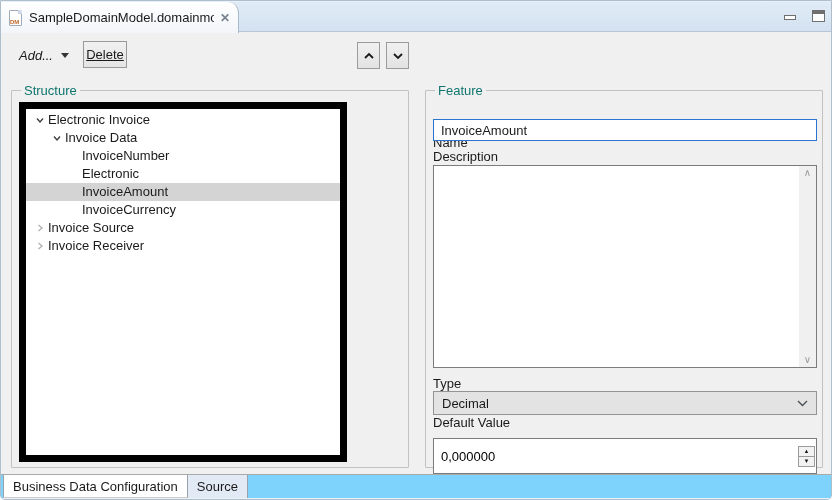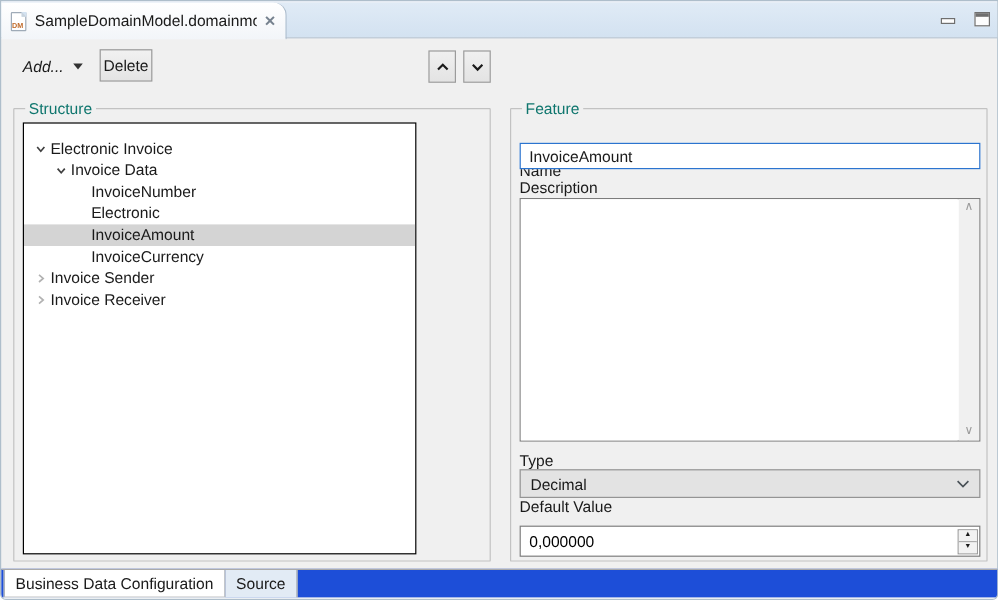--- a/index.html
+++ b/index.html
@@ -60,21 +60,21 @@
   }
   .dd-arrow {
     width:0; height:0; border-left:4px solid transparent; border-right:4px solid transparent;
     border-top:5px solid #333333;
   }
   .delete-btn {
     position:absolute; left:82px; top:8px; width:44px; height:27px;
     background:linear-gradient(180deg,#f1f1f1,#e4e4e4);
     border:1px solid #999999;
     font-family:"Liberation Sans",sans-serif; font-size:13px;
-    display:flex; align-items:center; justify-content:center;
+    display:flex; align-items:center; justify-content:center;text-decoration:underline;
   }
   .updown-btn {
     position:absolute; top:41px; width:23px; height:27px;
     background:linear-gradient(180deg,#f0f0f0,#e3e3e3);
     border:1px solid #9b9b9b;
     display:flex; align-items:center; justify-content:center;
   }
   .up-btn { left:356px; top:9px; }
   .down-btn { left:385px; top:9px; }
 
@@ -85,21 +85,21 @@
   .group-label {
     position:absolute; top:-8px; left:9px; background:#f0f0f0; padding:0 3px;
     font-size:13px; color:#0f766e; line-height:15px;
   }
   .structure-group { left:10px; top:89px; width:398px; height:378px; }
   .feature-group   { left:424px; top:89px; width:398px; height:378px; }
 
   
   .tree {
     position:absolute; left:7px; top:11px; width:328px; height:360px;
-    background:#ffffff; border:1px solid #000000; overflow:hidden; padding-top:12px;
+    background:#ffffff; border:7px solid #000000; overflow:hidden; padding-top:2px;
   }
   .tree-row { height:18px; line-height:18px; display:flex; align-items:center; white-space:nowrap; }
   .tree-row.selected { background:#d4d4d4; }
   .twisty { width:16px; flex:none; display:inline-flex; align-items:center; justify-content:center; }
   .tlabel { padding-right:6px; }
 
   
   .flabel { position:absolute; left:7px; font-size:13px; color:#1a1a1a; }
   .name-input {
     position:absolute; left:7px; top:28px; width:384px; height:22px;
@@ -121,42 +121,42 @@
     padding:2px 0;
   }
   .scroll-chevron { color:#9b9b9b; font-size:10px; line-height:10px; }
   .type-select {
     position:absolute; left:7px; top:300px; width:384px; height:24px;
     background:#e3e3e3; border:1px solid #949494;
     display:flex; align-items:center; padding:0 8px; cursor:default;
   }
   .type-select .sel-text { flex:1; }
   .spinner {
-    position:absolute; left:7px; top:347px; width:384px; height:26px;
+    position:absolute; left:7px; top:347px; width:384px; height:36px;
     background:#ffffff; border:1px solid #7c7c7c;
     display:flex; align-items:center;
   }
   .spin-value {
     flex:1; border:none; outline:none; padding:0 7px; height:100%;
     font-family:"Liberation Sans",sans-serif; font-size:13px; background:transparent;
   }
   .spin-btns {
     flex:none; width:17px; height:21px; margin-right:1px;
     border:1px solid #9b9b9b; display:flex; flex-direction:column;
   }
   .spin-btn {
     flex:1; display:flex; align-items:center; justify-content:center;
     background:#f2f2f2; font-size:6px; color:#1a1a1a; line-height:6px;
   }
   .spin-btn.up { border-bottom:1px solid #9b9b9b; }
 
   
   .bottom-bar {
     position:absolute; left:0; top:473px; width:832px; height:24px;
-    background:#1d4ed8; border-top:1px solid #aaaaaa;
+    background:#7dd3fc; border-top:1px solid #aaaaaa;
     display:flex; align-items:stretch;
   }
   .btab {
     padding:0 9px; display:flex; align-items:center; font-size:13px;
     border-right:1px solid #9aa1a9; background:#e2ebf5; cursor:default;
   }
   .btab.active { background:#ffffff; border-left:1px solid #9aa1a9; margin-left:2px; border-bottom:1px solid #cccccc; }
   .bottom-strip { position:absolute; left:0; top:497px; width:832px; height:3px; background:#eef2f6; }
 
   svg { display:block; }
@@ -234,21 +234,21 @@
         <div class="tree-row" style="padding-left: 40px;">
           <span class="twisty"></span>
           <span class="tlabel">InvoiceCurrency</span>
         </div>
         <div class="tree-row" style="padding-left: 6px;">
           <span class="twisty">
             <svg width="10" height="10" viewBox="0 0 10 10">
               <polyline points="3.5,2 7,5 3.5,8" fill="none" stroke="#b2b2b2" stroke-width="1.4"></polyline>
             </svg>
           </span>
-          <span class="tlabel">Invoice Sender</span>
+          <span class="tlabel">Invoice Source</span>
         </div>
         <div class="tree-row" style="padding-left: 6px;">
           <span class="twisty">
             <svg width="10" height="10" viewBox="0 0 10 10">
               <polyline points="3.5,2 7,5 3.5,8" fill="none" stroke="#b2b2b2" stroke-width="1.4"></polyline>
             </svg>
           </span>
           <span class="tlabel">Invoice Receiver</span>
         </div>
       </div>

